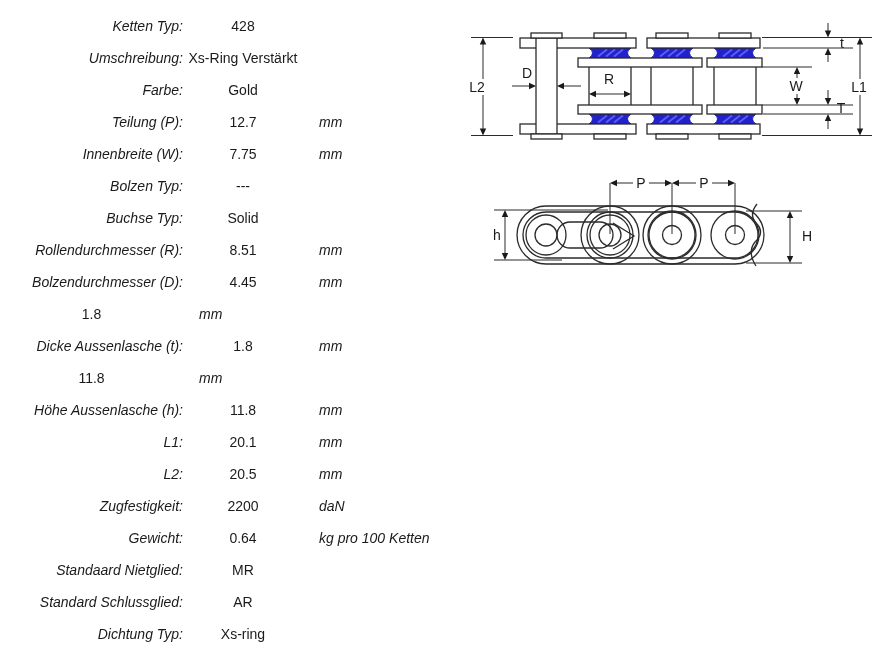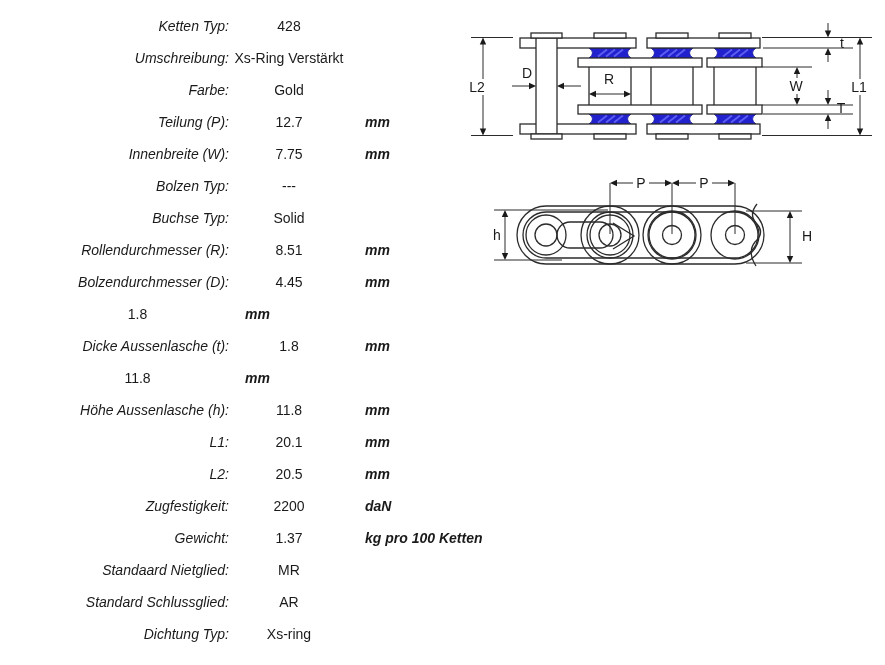--- a/index.html
+++ b/index.html
@@ -1,21 +1,21 @@
 <!DOCTYPE html>
 <html><head>
 <meta charset="utf-8">
 <style>
   html,body{margin:0;padding:0;background:#ffffff;}
   body{width:885px;height:665px;position:relative;font-family:"Liberation Sans","DejaVu Sans",sans-serif;color:#1a1a1a;overflow:hidden;}
-  .spec-table{position:absolute;left:16px;top:10px;width:460px;padding-left:30px;}
+  .spec-table{position:absolute;left:0;top:10px;width:460px;}
   .spec-row{display:grid;grid-template-columns:183px 120px 1fr;height:32px;line-height:32px;font-size:14px;}
   .spec-label{text-align:right;font-style:italic;white-space:nowrap;}
   .spec-value{text-align:center;white-space:nowrap;}
-  .spec-unit{text-align:left;padding-left:16px;font-style:italic;white-space:nowrap;font-weight:bold;}
+  .spec-unit{text-align:left;padding-left:16px;font-style:italic;white-space:nowrap;}
   .diagram-wrap{position:absolute;left:0;top:0;width:885px;height:330px;}
   svg text{font-family:"Liberation Sans","DejaVu Sans",sans-serif;font-size:14px;fill:#1a1a1a;}
 </style>
 </head>
 <body>
 
 <div class="spec-table">
   <div class="spec-row">
       <span class="spec-label">Ketten Typ:</span>
       <span class="spec-value">428</span>
@@ -89,21 +89,21 @@
       <span class="spec-value">20.5</span>
       <span class="spec-unit">mm</span>
     </div>
   <div class="spec-row">
       <span class="spec-label">Zugfestigkeit:</span>
       <span class="spec-value">2200</span>
       <span class="spec-unit">daN</span>
     </div>
   <div class="spec-row">
       <span class="spec-label">Gewicht:</span>
-      <span class="spec-value">1.37</span>
+      <span class="spec-value">0.64</span>
       <span class="spec-unit">kg pro 100 Ketten</span>
     </div>
   <div class="spec-row">
       <span class="spec-label">Standaard Nietglied:</span>
       <span class="spec-value">MR</span>
       <span class="spec-unit"></span>
     </div>
   <div class="spec-row">
       <span class="spec-label">Standard Schlussglied:</span>
       <span class="spec-value">AR</span>

